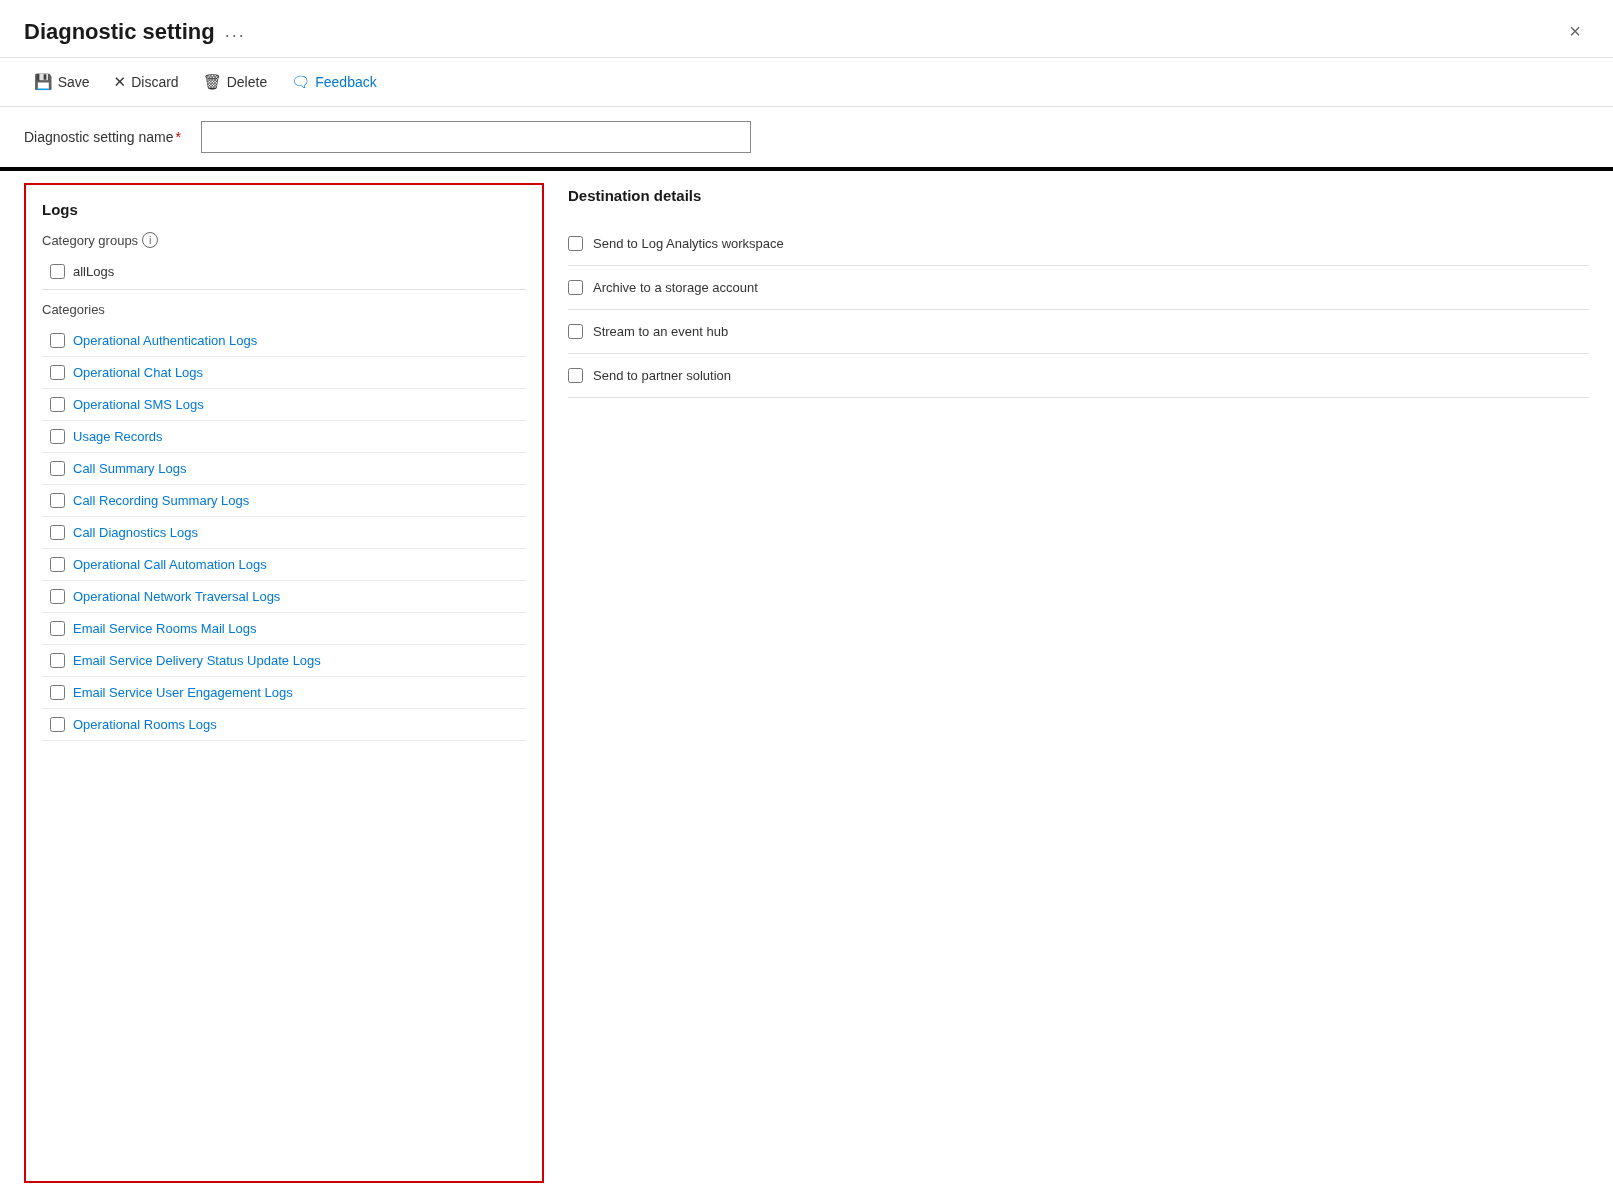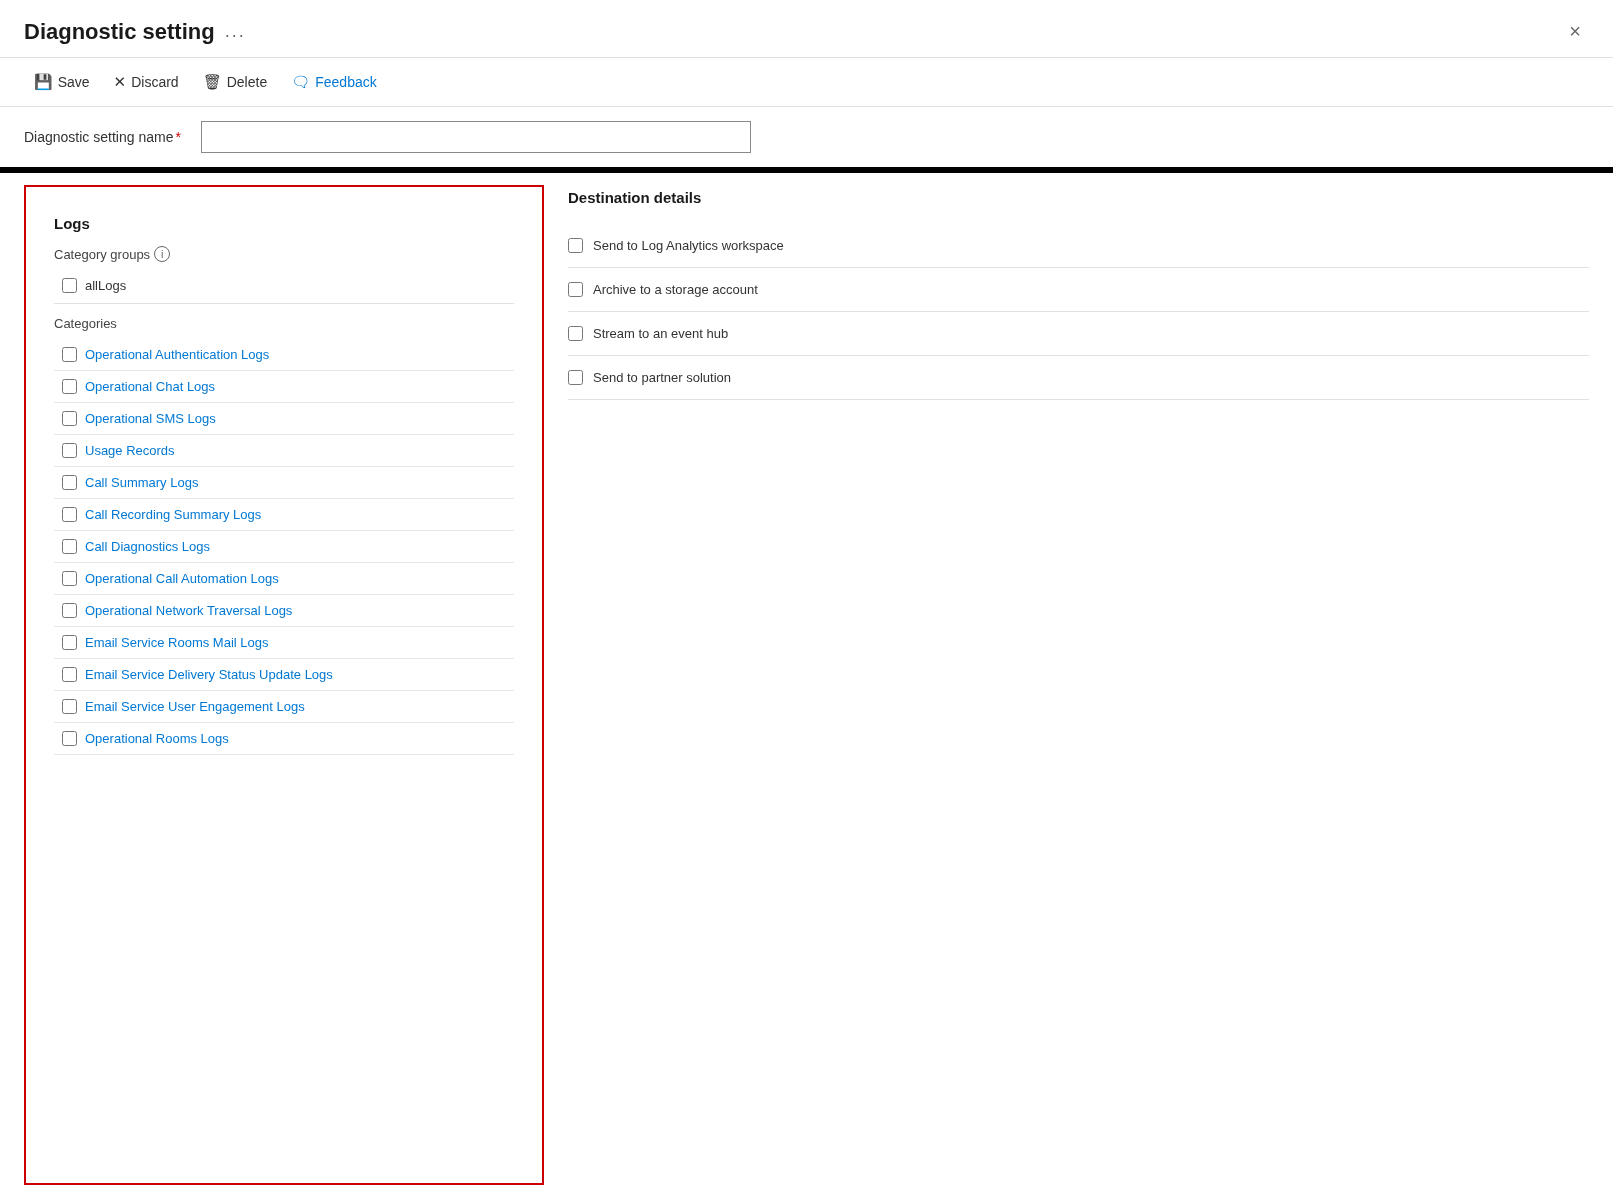--- a/index.html
+++ b/index.html
@@ -73,21 +73,21 @@
 
     .toolbar-btn.feedback-btn .btn-icon {
       color: #0078d4;
     }
 
     .setting-name-row {
       display: flex;
       align-items: center;
       padding: 14px 24px;
       gap: 20px;
-      border-bottom: 6px solid #000000;
+      border-bottom: 4px solid #000000;
     }
 
     .required-star {
       color: #c00;
       margin-left: 2px;
     }
 
     .setting-name-input {
       width: 550px;
       height: 32px;
@@ -100,21 +100,21 @@
     .main-content {
       display: flex;
       padding: 0;
     }
 
     .logs-panel {
       width: 520px;
       min-height: 1000px;
       border: 2px solid #cc0000;
       margin: 12px 0 28px 24px;
-      padding: 28px;
+      padding: 16px;
     }
 
     .panel-title {
       font-size: 15px;
       font-weight: 600;
       margin-bottom: 14px;
       color: #1a1a1a;
     }
 
     .section-label {

